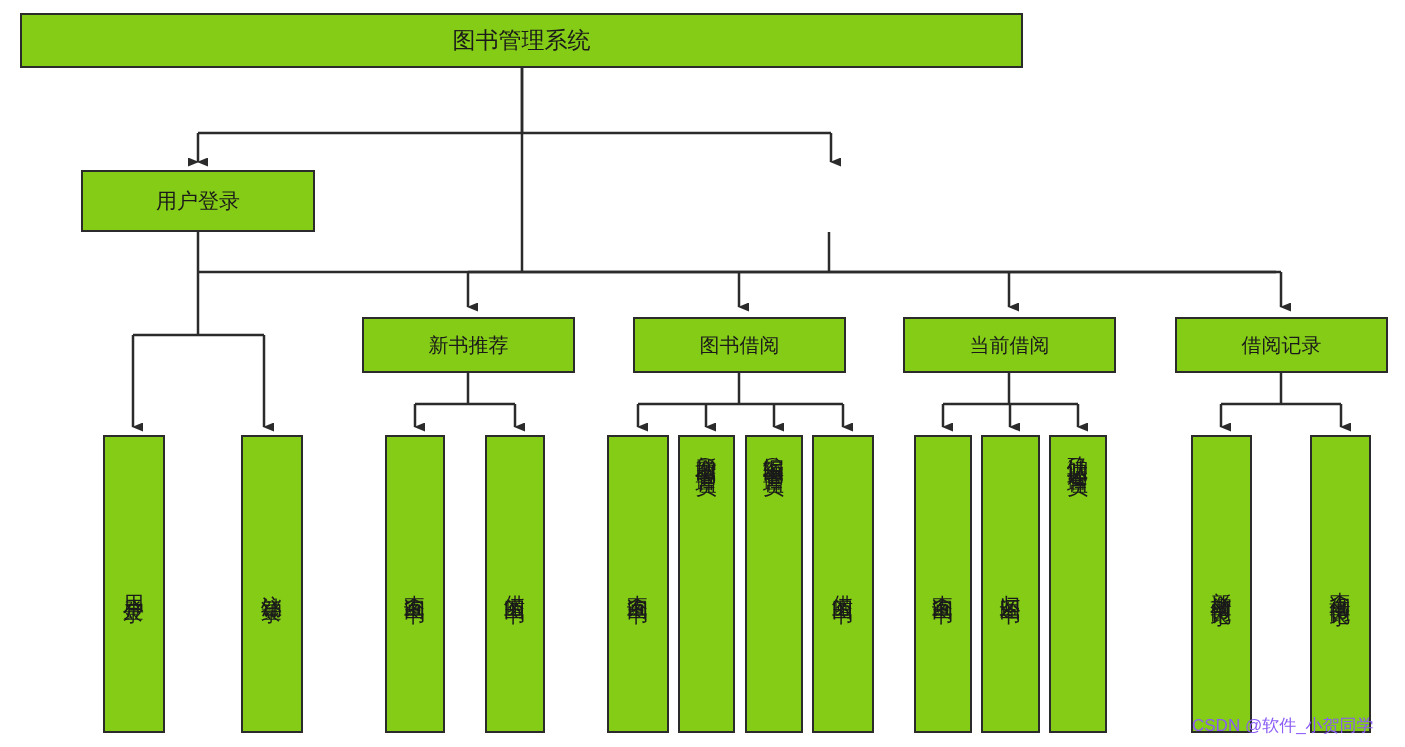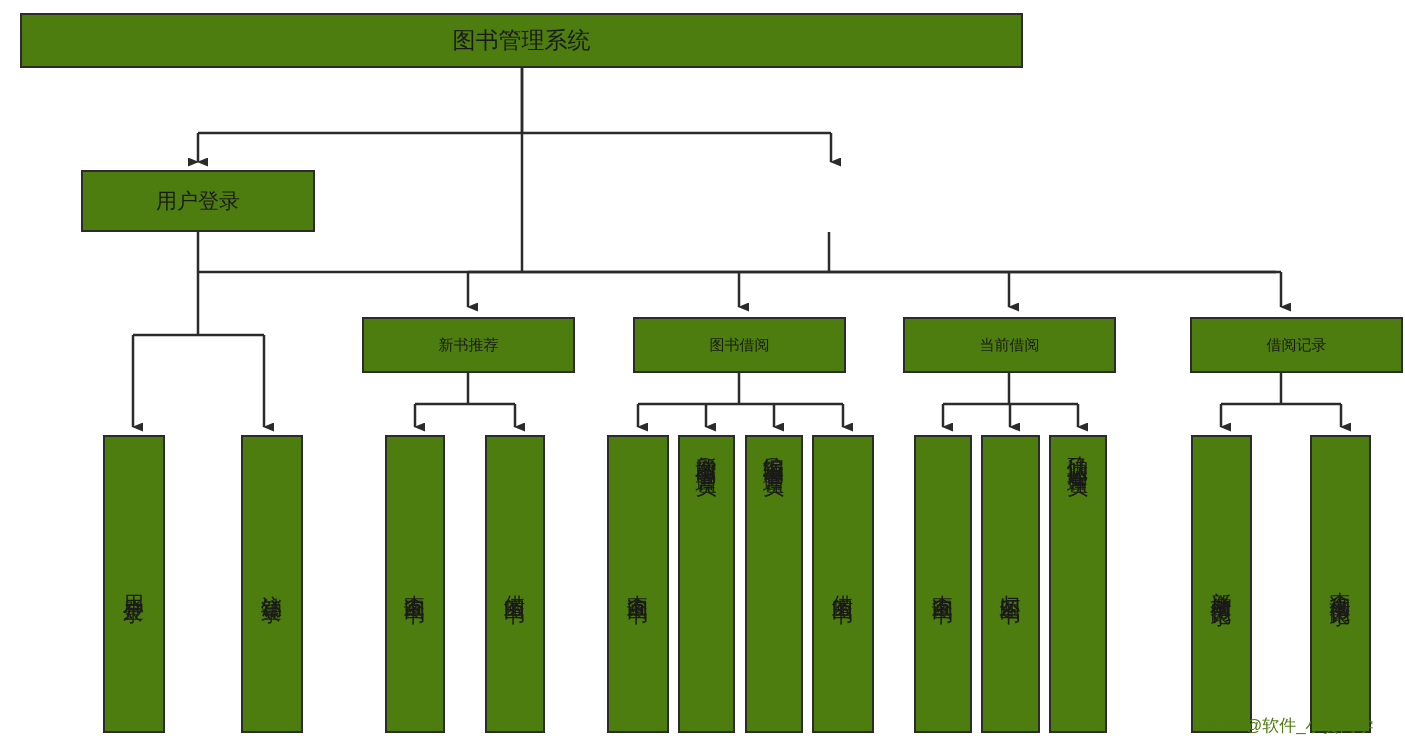--- a/index.html
+++ b/index.html
@@ -23,36 +23,36 @@
     left: 0;
     top: 0;
     width: 1405px;
     height: 747px;
     pointer-events: none;
   }
   .node {
     position: absolute;
     box-sizing: border-box;
     border: 2.5px solid #2b2b2b;
-    background: #4d7c0f;
+    background: #84cc16;
     color: #1a1a1a;
     display: flex;
     align-items: center;
     justify-content: center;
     text-align: center;
     z-index: 2;
   }
   .node.root {
     font-size: 23px;
   }
   .node.level2 {
     font-size: 21px;
   }
   .node.level3 {
-    font-size: 15px;
+    font-size: 20px;
   }
   .node.leaf {
     font-size: 21px;
     align-items: center;
     justify-content: center;
   }
   .node.leaf.toptext {
     align-items: flex-start;
   }
   .vtext {
@@ -60,21 +60,21 @@
     text-orientation: upright;
     letter-spacing: 3px;
     line-height: 1;
     padding: 2px 0;
   }
   .watermark {
     position: absolute;
     left: 1192px;
     top: 714px;
     font-size: 17px;
-    color: #4d7c0f;
+    color: #8b5cf6;
     white-space: nowrap;
     z-index: 5;
     font-family: "Liberation Sans", "DejaVu Sans", sans-serif;
   }
 </style>
 </head>
 <body>
 
 <div id="diagram">
 
@@ -151,21 +151,21 @@
   </div>
 
   <div class="node level3" style="left:903px; top:317px; width:213px; height:56px;">
     <span>当前借阅</span>
   </div>
 
   <div class="node level3" style="left:633px; top:317px; width:213px; height:56px;">
     <span>图书借阅</span>
   </div>
 
-  <div class="node level3" style="left:1175px; top:317px; width:213px; height:56px;margin-left:15px;">
+  <div class="node level3" style="left:1175px; top:317px; width:213px; height:56px;">
     <span>借阅记录</span>
   </div>
 
   <div class="node leaf" style="left:103px; top:435px; width:62px; height:298px;">
     <span class="vtext">用户登录</span>
   </div>
 
   <div class="node leaf" style="left:241px; top:435px; width:62px; height:298px;">
     <span class="vtext">注销登录</span>
   </div>

